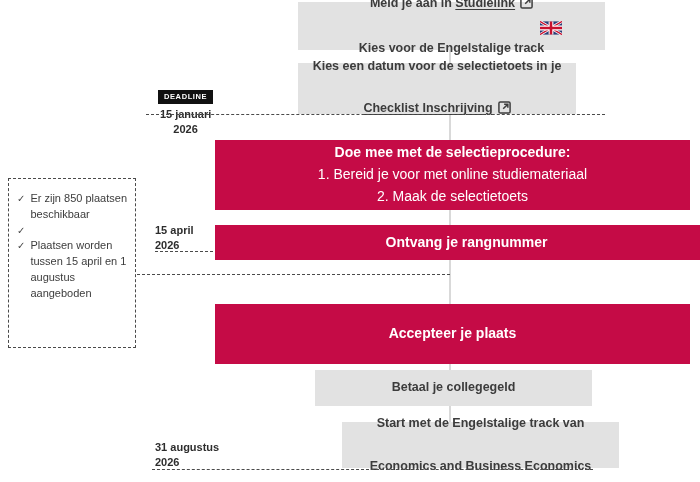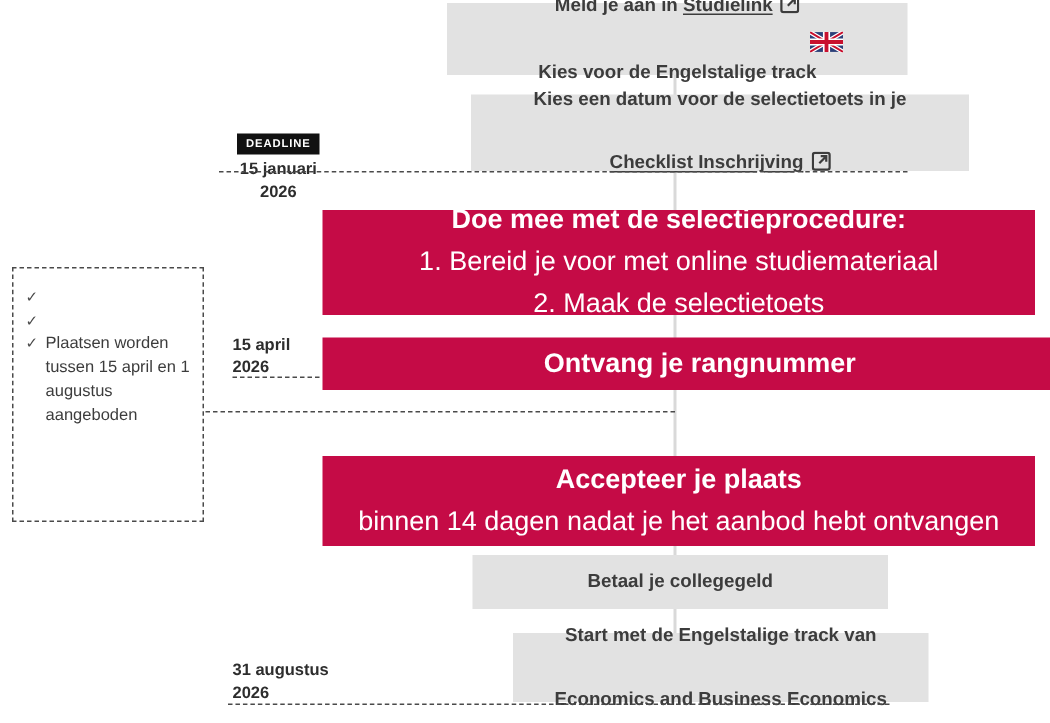--- a/index.html
+++ b/index.html
@@ -8,21 +8,21 @@
 
   
   .v-line{position:absolute;left:449px;top:25px;width:2px;height:420px;background:#d9d9d9;z-index:0;}
 
   
   .gray-box{position:absolute;background:#e2e2e2;z-index:1;display:flex;flex-direction:column;
             align-items:center;justify-content:center;text-align:center;
             font-size:12.5px;font-weight:bold;color:#3c3c3c;line-height:1.55;gap:23px;}
   .red-box{position:absolute;background:#c50b46;z-index:1;display:flex;flex-direction:column;
            align-items:center;justify-content:center;text-align:center;
-           font-size:18px;color:#ffffff;line-height:1.55;}
+           font-size:14px;color:#ffffff;line-height:1.55;}
   .red-box .bold{font-weight:bold;}
   .red-box .reg{font-weight:normal;}
 
   .link{text-decoration:underline;text-underline-offset:2px;cursor:pointer;}
   .ext-icon{display:inline-block;vertical-align:-2px;margin-left:5px;}
 
   
   .dash-h{position:absolute;border-top:1.5px dashed #4a4a4a;z-index:2;height:0;}
 
   
@@ -58,21 +58,21 @@
       <svg width="22" height="14" viewBox="0 0 60 36">
         <rect width="60" height="36" fill="#2b3f78"></rect>
         <path d="M0,0 L60,36 M60,0 L0,36" stroke="#ffffff" stroke-width="8"></path>
         <path d="M0,0 L60,36 M60,0 L0,36" stroke="#c8102e" stroke-width="3.5"></path>
         <path d="M30,0 V36 M0,18 H60" stroke="#ffffff" stroke-width="13"></path>
         <path d="M30,0 V36 M0,18 H60" stroke="#c8102e" stroke-width="7"></path>
       </svg>
     </span>
   </div>
 
-  <div class="gray-box" style="left:298px;top:63px;width:332px;height:51px;margin-left:16px;">
+  <div class="gray-box" style="left:298px;top:63px;width:278px;height:51px;">
     <div>Kies een datum voor de selectietoets in je</div>
     <div>
       <span class="link">Checklist Inschrijving</span><span class="ext-icon"><svg width="13" height="13" viewBox="0 0 14 14">
             <rect x="1" y="1" width="12" height="12" rx="1.5" fill="none" stroke="#3c3c3c" stroke-width="1.6"></rect>
             <path d="M5.6 8.4 L10.6 3.4 M6.6 3.4 h4 v4" stroke="#3c3c3c" stroke-width="1.6" fill="none"></path>
           </svg></span>
     </div>
   </div>
 
   <div class="date-group" style="left:158px;top:88px;text-align:center;">
@@ -96,33 +96,33 @@
 
   <div class="red-box" style="left:215px;top:225px;width:475px;height:35px;padding-left:14px;">
     <div class="bold">Ontvang je rangnummer</div>
   </div>
 
   <div class="dash-h" style="left:137px;top:274px;width:313px;"></div>
 
   <div class="info-box">
     <div class="info-item">
       <span class="chk">✓</span>
+      <span>Er zijn 850 plaatsen beschikbaar</span>
     </div>
     <div class="info-item">
       <span class="chk">✓</span>
     </div>
     <div class="info-item">
       <span class="chk">✓</span>
       <span>Plaatsen worden tussen 15 april en 1 augustus aangeboden</span>
     </div>
   </div>
 
   <div class="red-box" style="left:215px;top:304px;width:475px;height:60px;">
     <div class="bold">Accepteer je plaats</div>
-    <div class="reg">binnen 14 dagen nadat je het aanbod hebt ontvangen</div>
   </div>
 
   <div class="gray-box" style="left:315px;top:370px;width:277px;height:36px;">
     <div>Betaal je collegegeld</div>
   </div>
 
   <div class="gray-box" style="left:315px;top:422px;width:277px;height:46px;margin-left:27px;">
     <div>Start met de Engelstalige track van</div>
     <div>Economics and Business Economics</div>
   </div>

